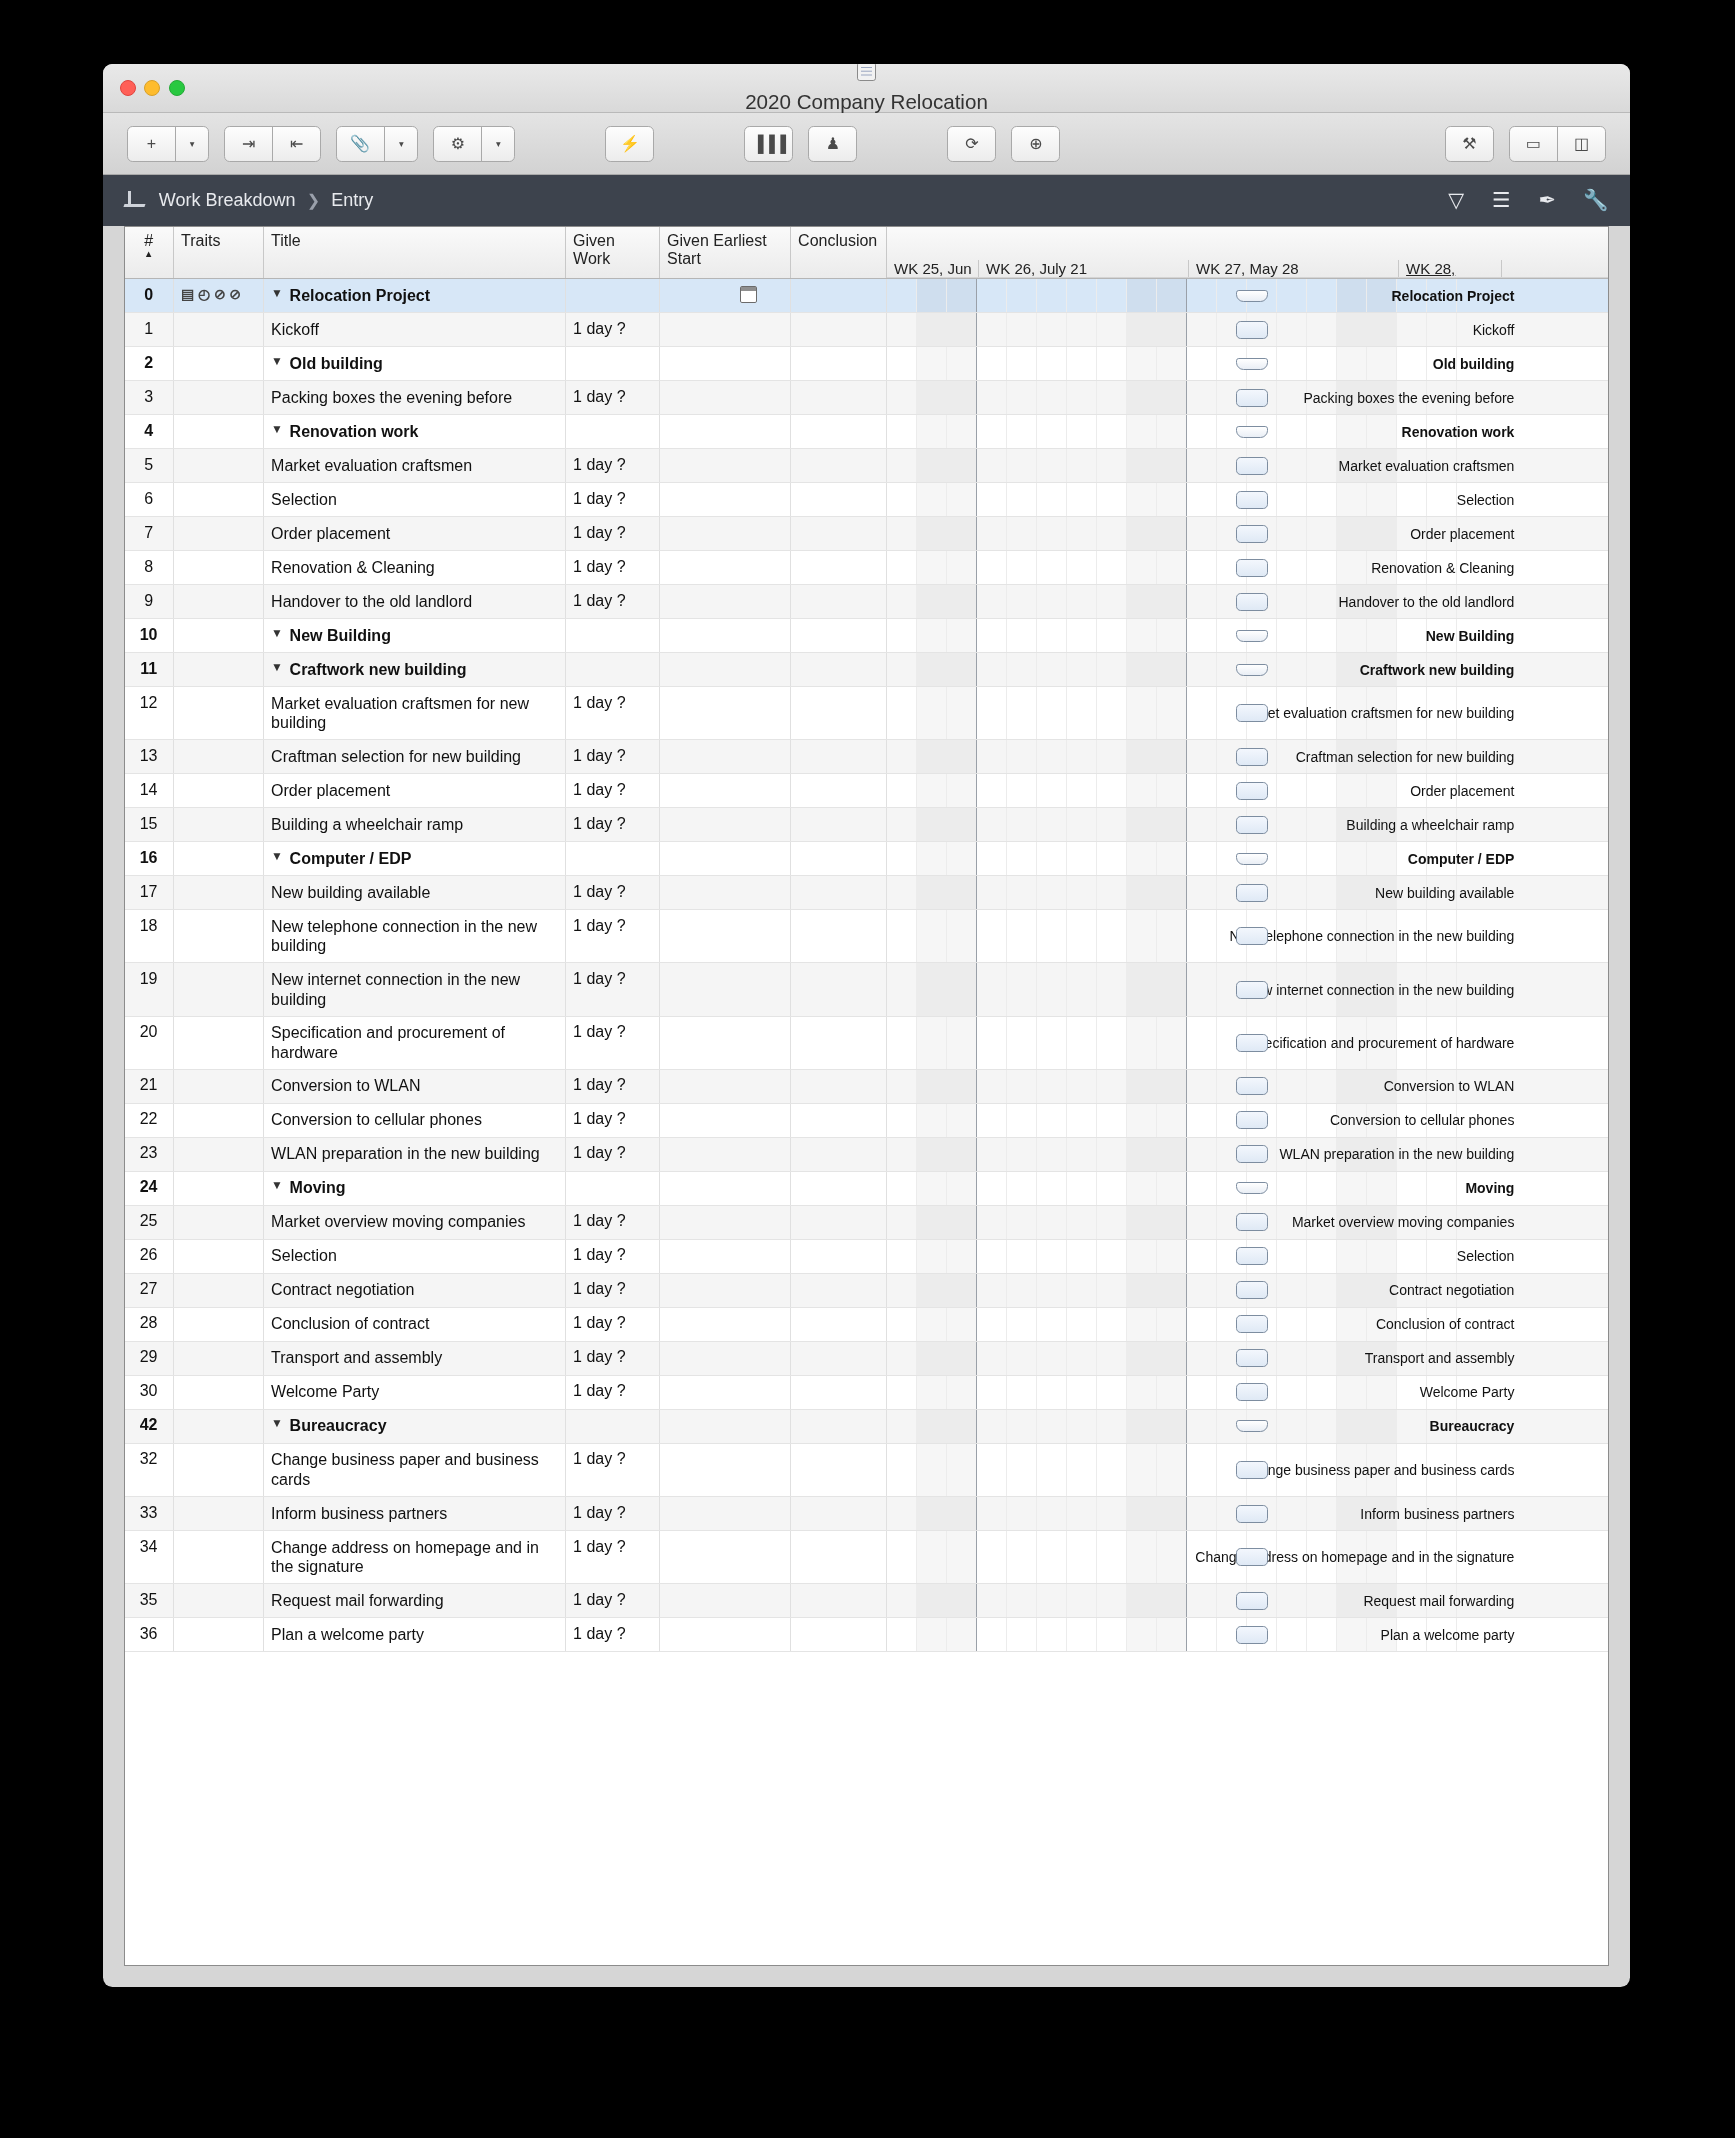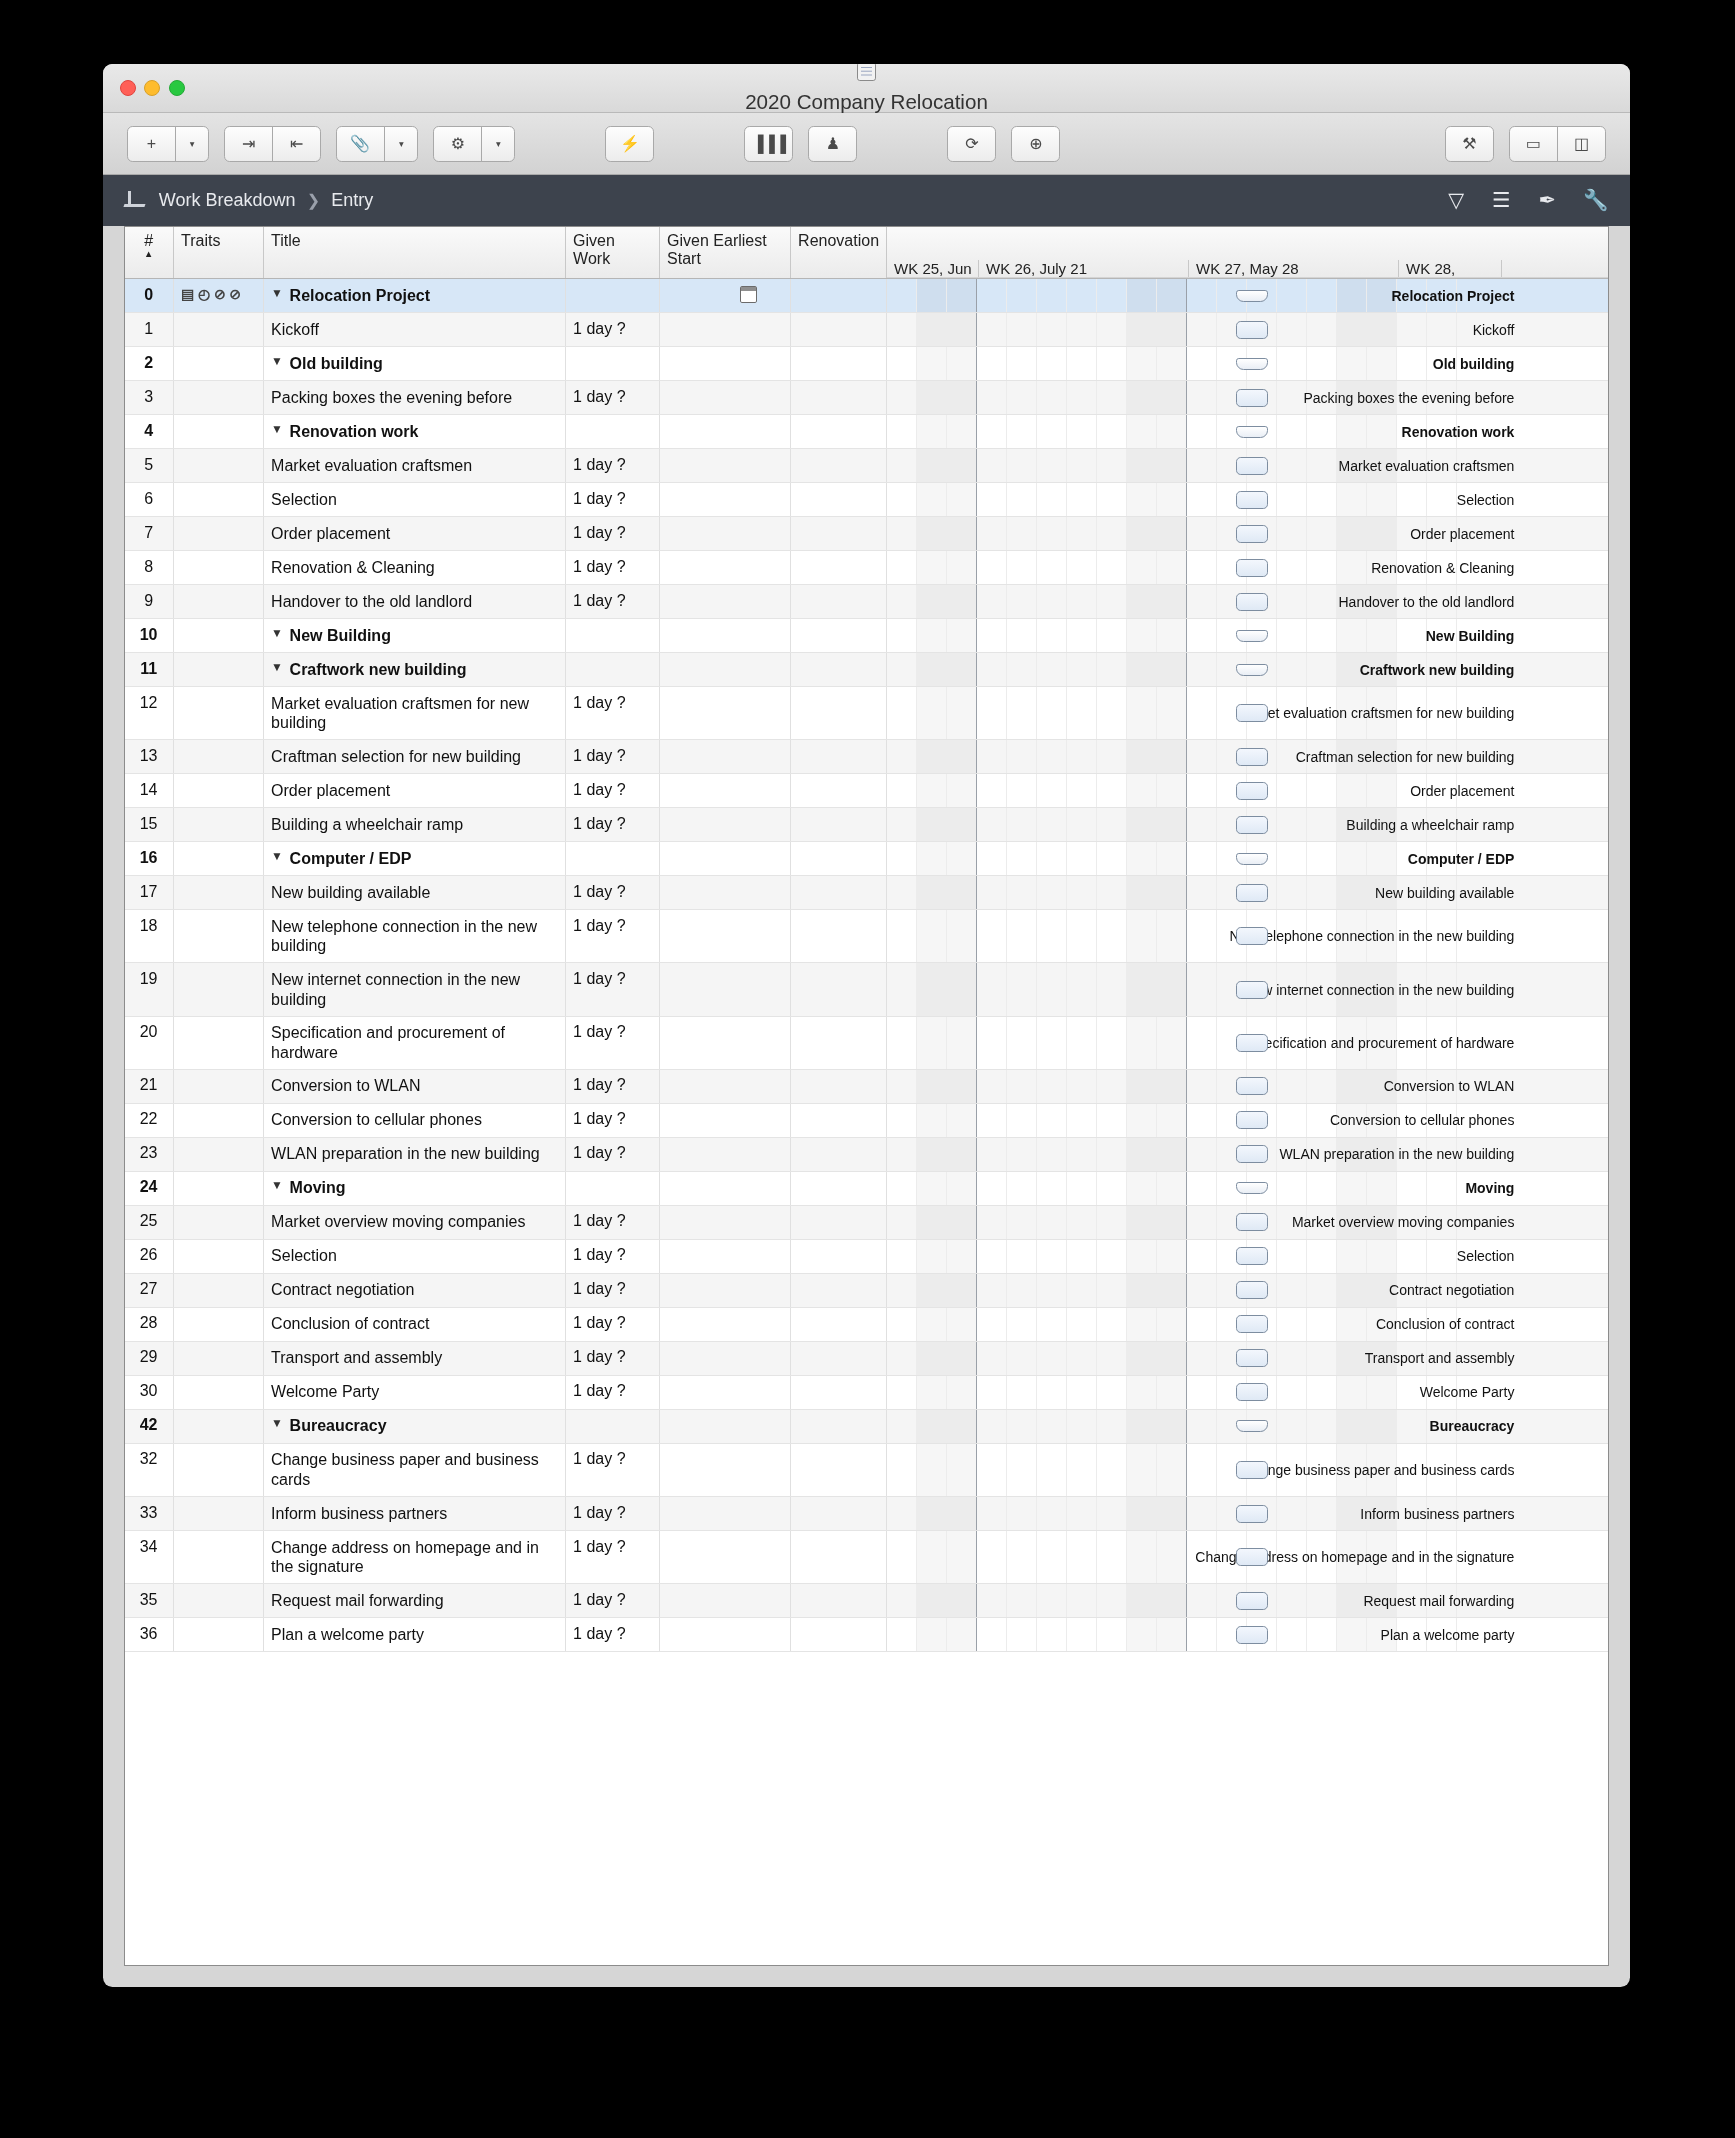--- a/index.html
+++ b/index.html
@@ -414,28 +414,28 @@
       <div class="cell c-title">
           <span>Title</span>
         </div>
       <div class="cell c-work">
           <span>Given Work</span>
         </div>
       <div class="cell c-start">
           <span>Given Earliest Start</span>
         </div>
       <div class="cell c-res">
-          <span>Renovation</span>
+          <span>Conclusion</span>
         </div>
       <div class="gantt-head">
         <div class="gh-weeks" id="weeks-row">
             <div class="wk" style="width: 92px;">WK 25, Jun</div>
             <div class="wk" style="width: 210px;">WK 26, July 21</div>
             <div class="wk" style="width: 210px;">WK 27, May 28</div>
-            <div class="wk" style="width: 103px;">WK 28,</div>
+            <div class="wk" style="width: 103px; text-decoration: underline;">WK 28,</div>
           </div>
         <div class="gh-days" id="days-row">
             <div class="day">18</div>
             <div class="day wkend">19</div>
             <div class="day wkend">20</div>
             <div class="day">21</div>
             <div class="day">22</div>
             <div class="day">23</div>
             <div class="day">24</div>
             <div class="day">25</div>

